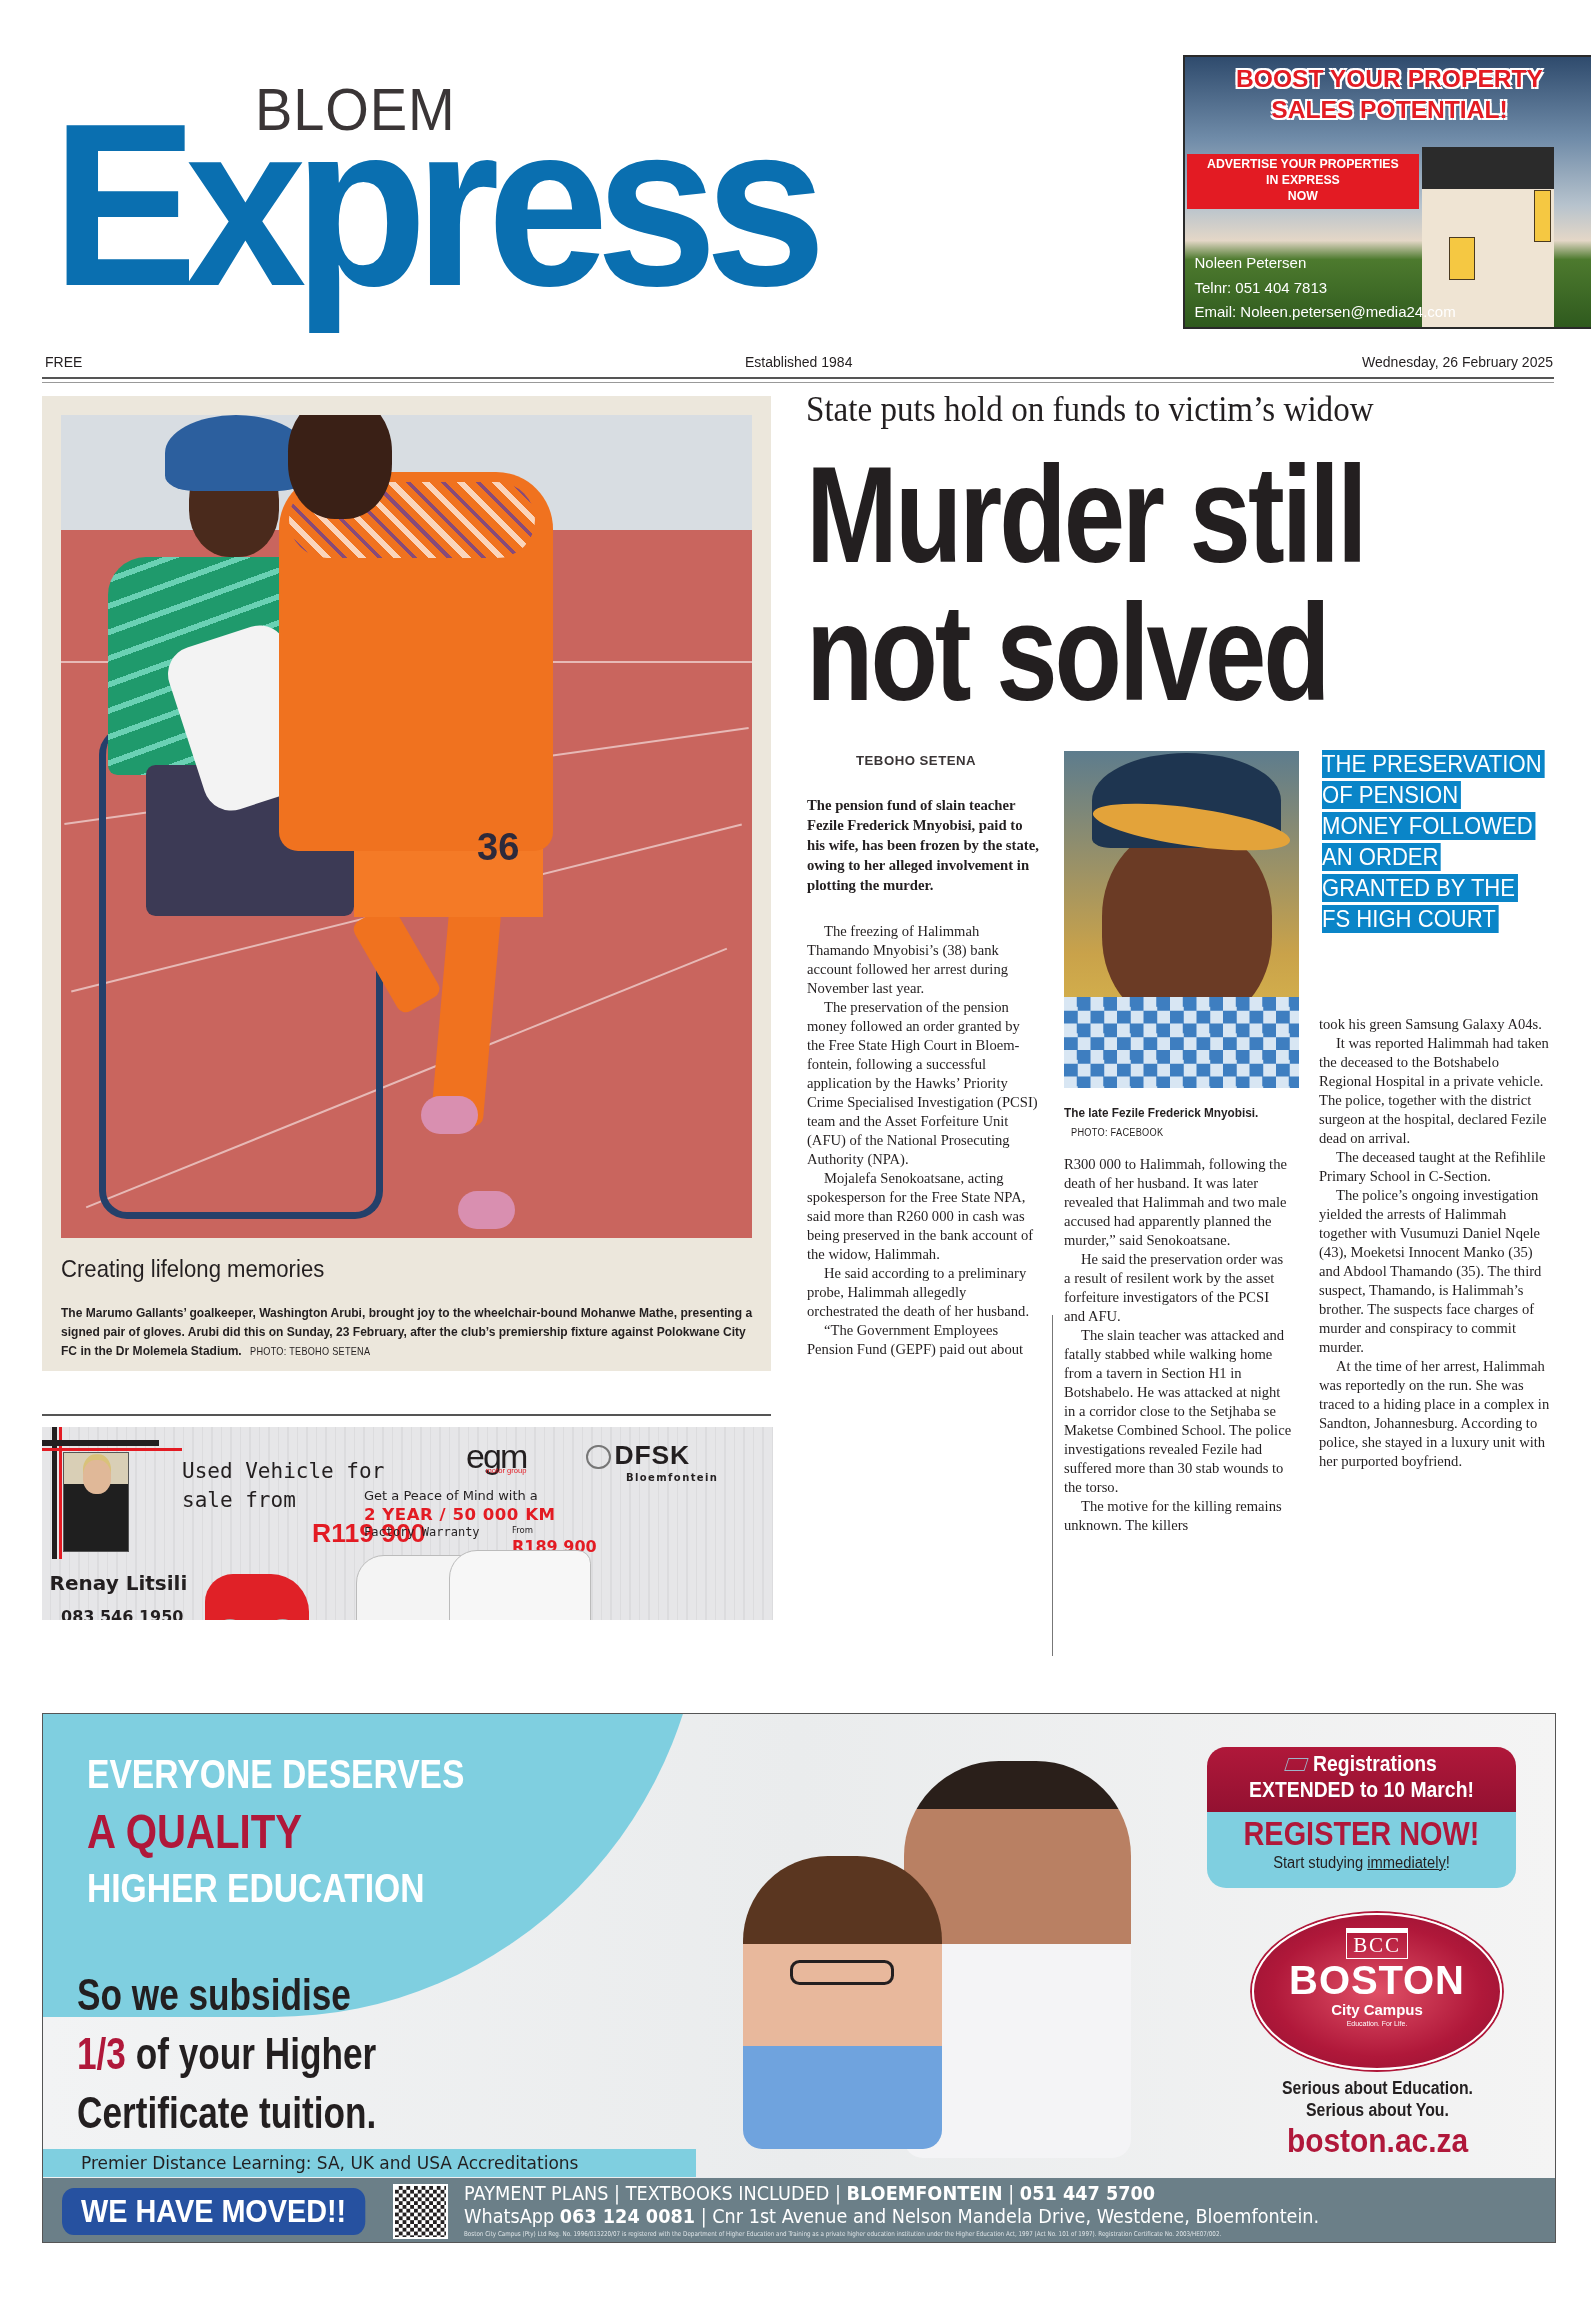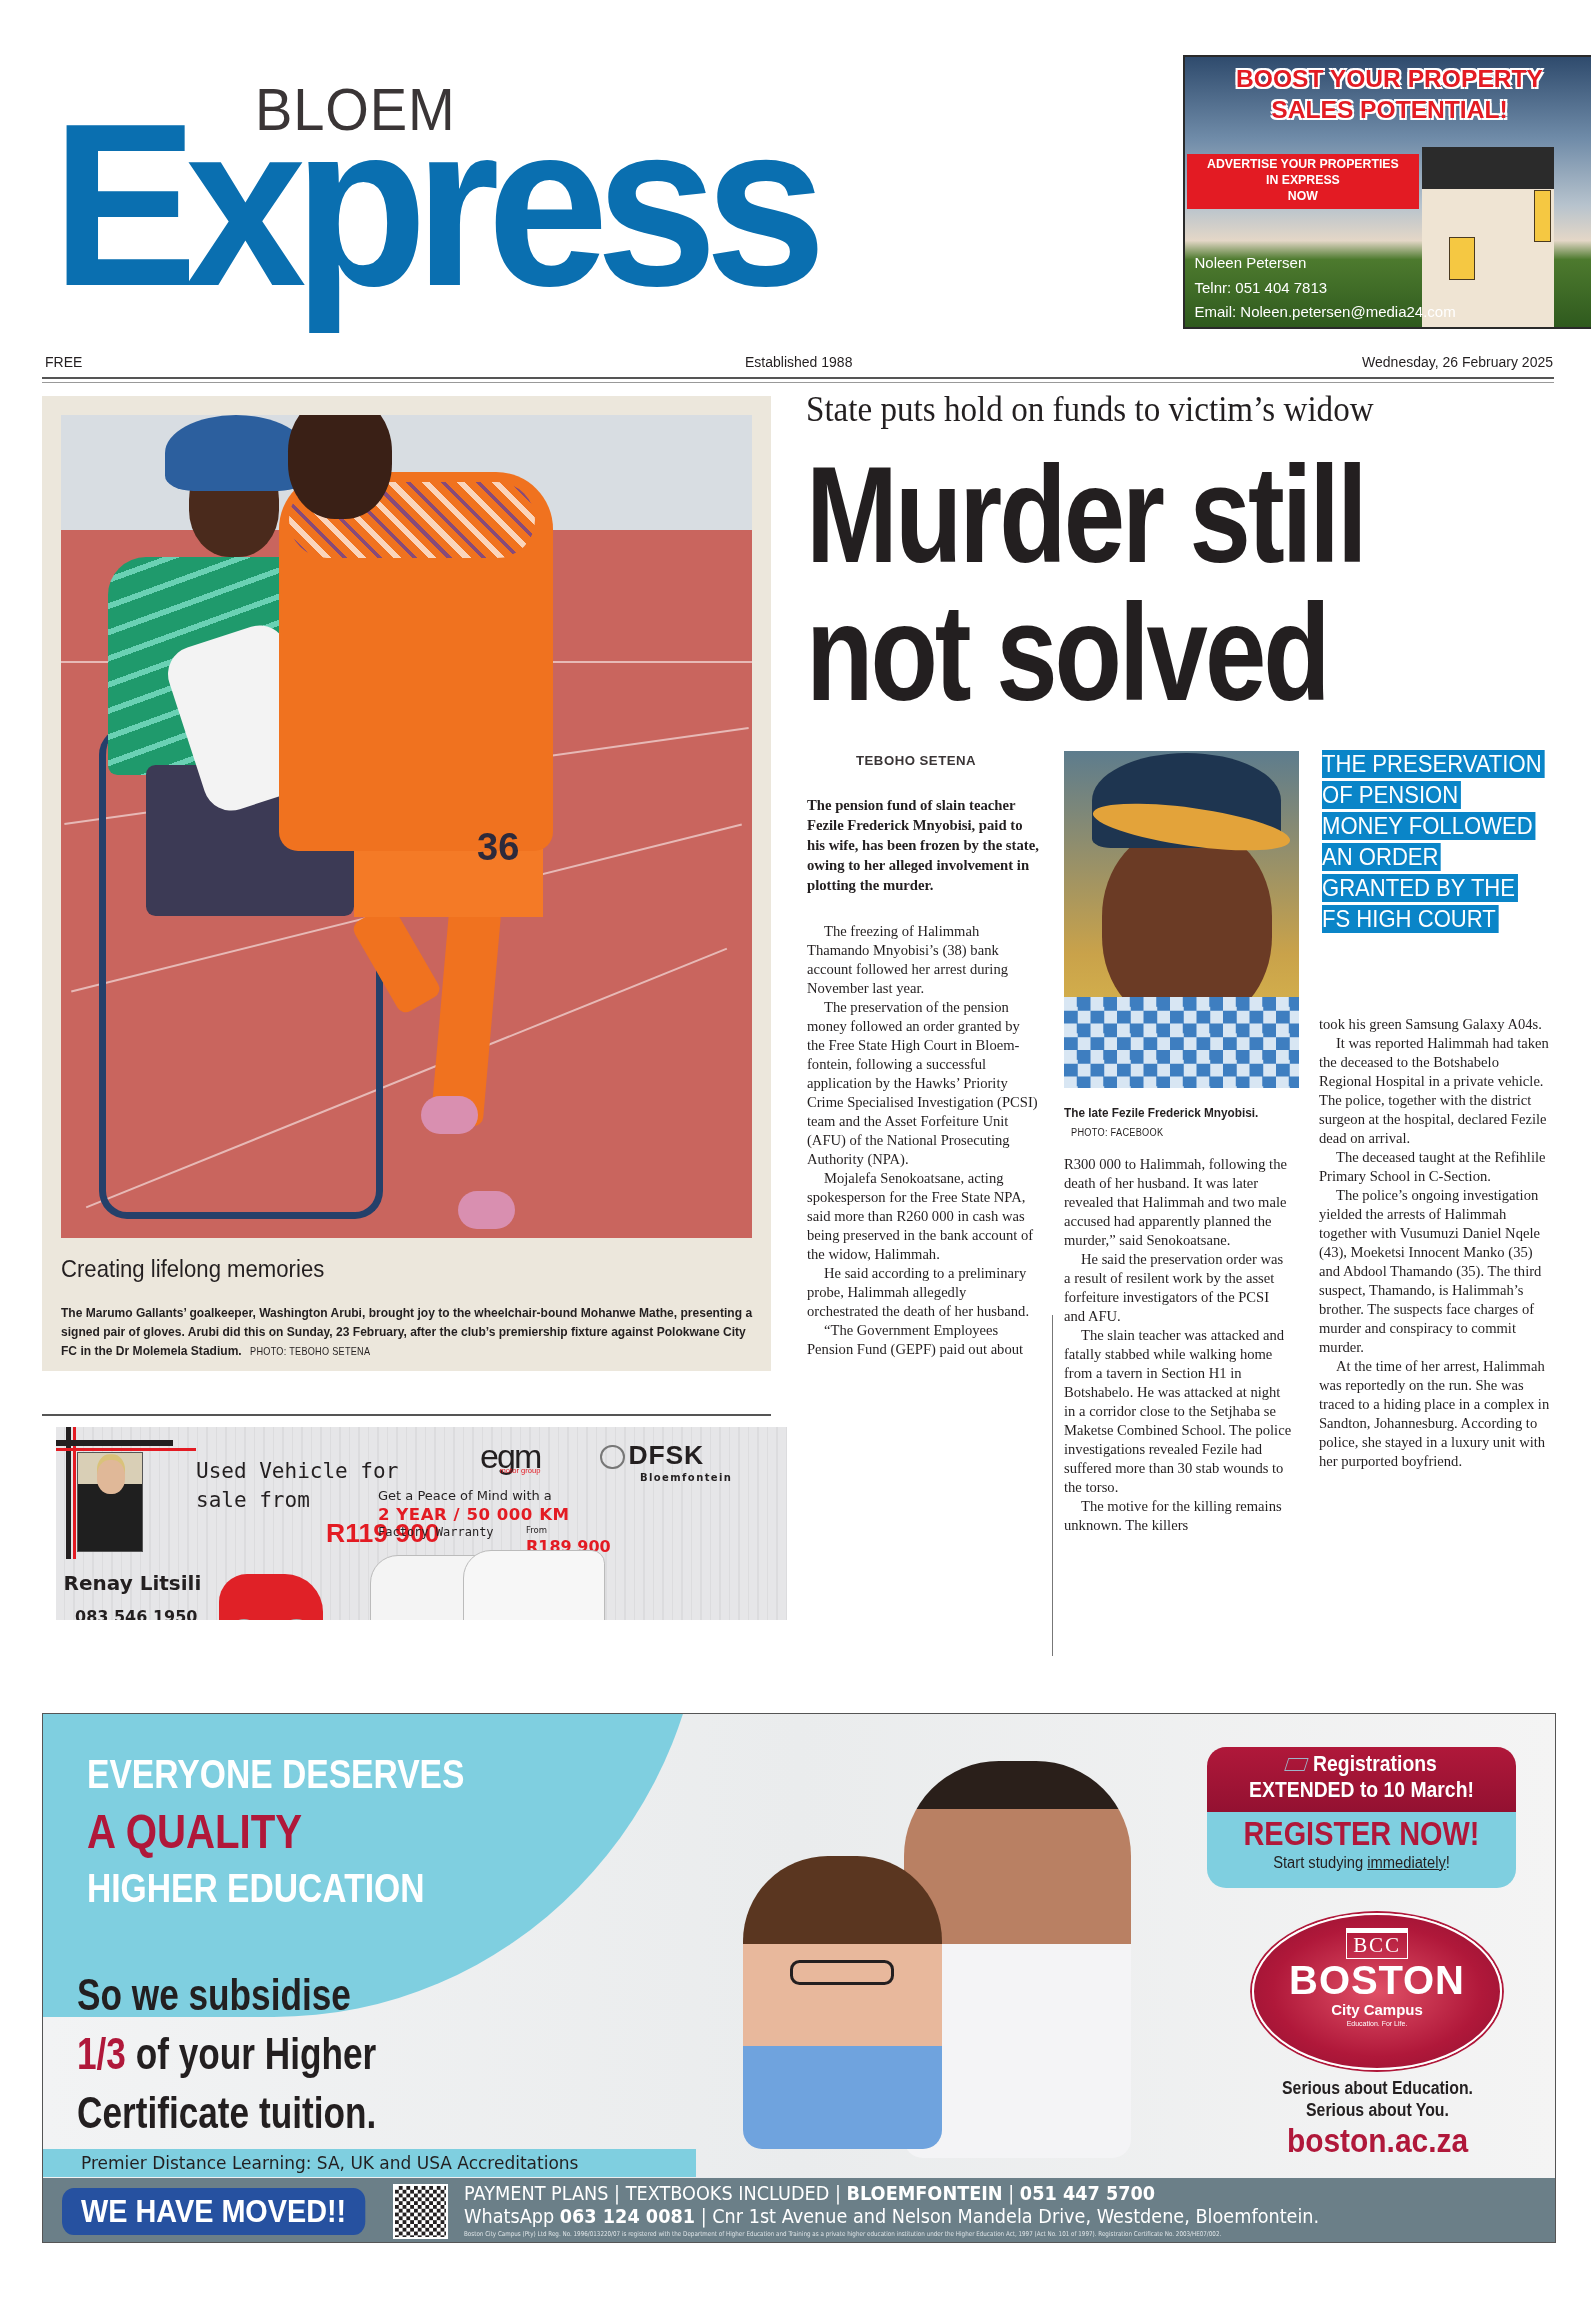--- a/index.html
+++ b/index.html
@@ -75,21 +75,21 @@
   .portrait .face { position: absolute; left: 38px; top: 76px; width: 170px; height: 199px; background: #6b3b25; border-radius: 45%; }
   .portrait .shirt { position: absolute; left: 0; top: 246px; width: 235px; height: 95px; background: repeating-conic-gradient(#3e7ec0 0 25%, #d8e6f3 0 50%) 0 0/26.5px 26.5px; }
   .portrait-cap { position: absolute; left: 1064px; top: 1103px; width: 237px; font-family: "Liberation Sans", sans-serif; font-size: 12.8px; line-height: 19px; font-weight: bold; color: #231f20; transform: scaleX(0.92); transform-origin: left; width: 257px; }
   .portrait-cap .credit { font-weight: normal; font-size: 10px; margin-left: 7.6px; letter-spacing: 0.3px; }
 
   .pullquote { position: absolute; left: 1322px; top: 748px; width: 233px; font-family: "Liberation Sans", sans-serif; font-size: 24px; line-height: 31px; color: #fff; transform: scaleX(0.92); transform-origin: left; width: 254px; }
   .pullquote span { background: #0a85c8; box-decoration-break: clone; -webkit-box-decoration-break: clone; padding: 0 2.8px 0.9px 0; }
 
   
   .rule-mid { position: absolute; left: 42px; top: 1414px; width: 729px; height: 1.9px; background: #555; }
-  .egm-ad { position: absolute; left: 56px; top: 1427px; width: 731px; height: 193px; background: repeating-linear-gradient(90deg,#e6e6e8 0 7.6px,#dcdcde 7.6px 9.5px); overflow: hidden; }
+  .egm-ad { position: absolute; left: 42px; top: 1427px; width: 731px; height: 193px; background: repeating-linear-gradient(90deg,#e6e6e8 0 7.6px,#dcdcde 7.6px 9.5px); overflow: hidden; }
   .egm-bar-v1 { position: absolute; left: 9.5px; top: 0; width: 5.7px; height: 132px; background: #231f20; }
   .egm-bar-v2 { position: absolute; left: 17px; top: 0; width: 2.8px; height: 132px; background: #e31b23; }
   .egm-bar-h1 { position: absolute; left: 0; top: 13.2px; width: 117px; height: 5.7px; background: #231f20; }
   .egm-bar-h2 { position: absolute; left: 0; top: 21px; width: 140px; height: 2.8px; background: #e31b23; }
   .egm-photo { position: absolute; left: 21px; top: 24.6px; width: 66px; height: 100px; background: linear-gradient(180deg,#d9cfb6 0 32%, #1f1f1f 32% 100%); border: 0.9px solid #555; }
   .egm-photo .head { position: absolute; left: 19px; top: 7.6px; width: 28px; height: 34px; background: #e0b898; border-radius: 45%; box-shadow: 0 -5.7px 0 #d9c27a; }
   .egm-used { position: absolute; left: 140px; top: 30px; font-family: "DejaVu Sans Mono", monospace; font-size: 21px; line-height: 29px; color: #231f20; }
   .egm-price { position: absolute; left: 270px; top: 91px; font-family: "Liberation Sans", sans-serif; font-weight: bold; font-size: 26.5px; color: #e31b23; }
   .egm-name { position: absolute; left: 7.6px; top: 144px; font-family: "DejaVu Sans", sans-serif; font-weight: bold; font-size: 20px; color: #231f20; }
   .egm-phone { position: absolute; left: 19px; top: 180px; font-family: "DejaVu Sans", sans-serif; font-weight: bold; font-size: 16px; color: #231f20; }
@@ -175,21 +175,21 @@
   </div>
   <div class="prop-contact">
     <div>Noleen Petersen</div>
     <div>Telnr: 051 404 7813</div>
     <div>Email: Noleen.petersen@media24.com</div>
   </div>
 </div>
 
 <div class="dateline">
   <span class="dl-free">FREE</span>
-  <span class="dl-est">Established 1988</span>
+  <span class="dl-est">Established 1984</span>
   <span class="dl-date">Wednesday, 26 February 2025</span>
 </div>
 <div class="rule-top"></div>
 <div class="rule-top2"></div>
 
 <div class="photo-box">
   <div class="photo">
     <div class="track-line" style="top:246px"></div>
     <div class="track-line" style="top:360px;transform:rotate(-8deg)"></div>
     <div class="track-line" style="top:492px;transform:rotate(-14deg)"></div>

